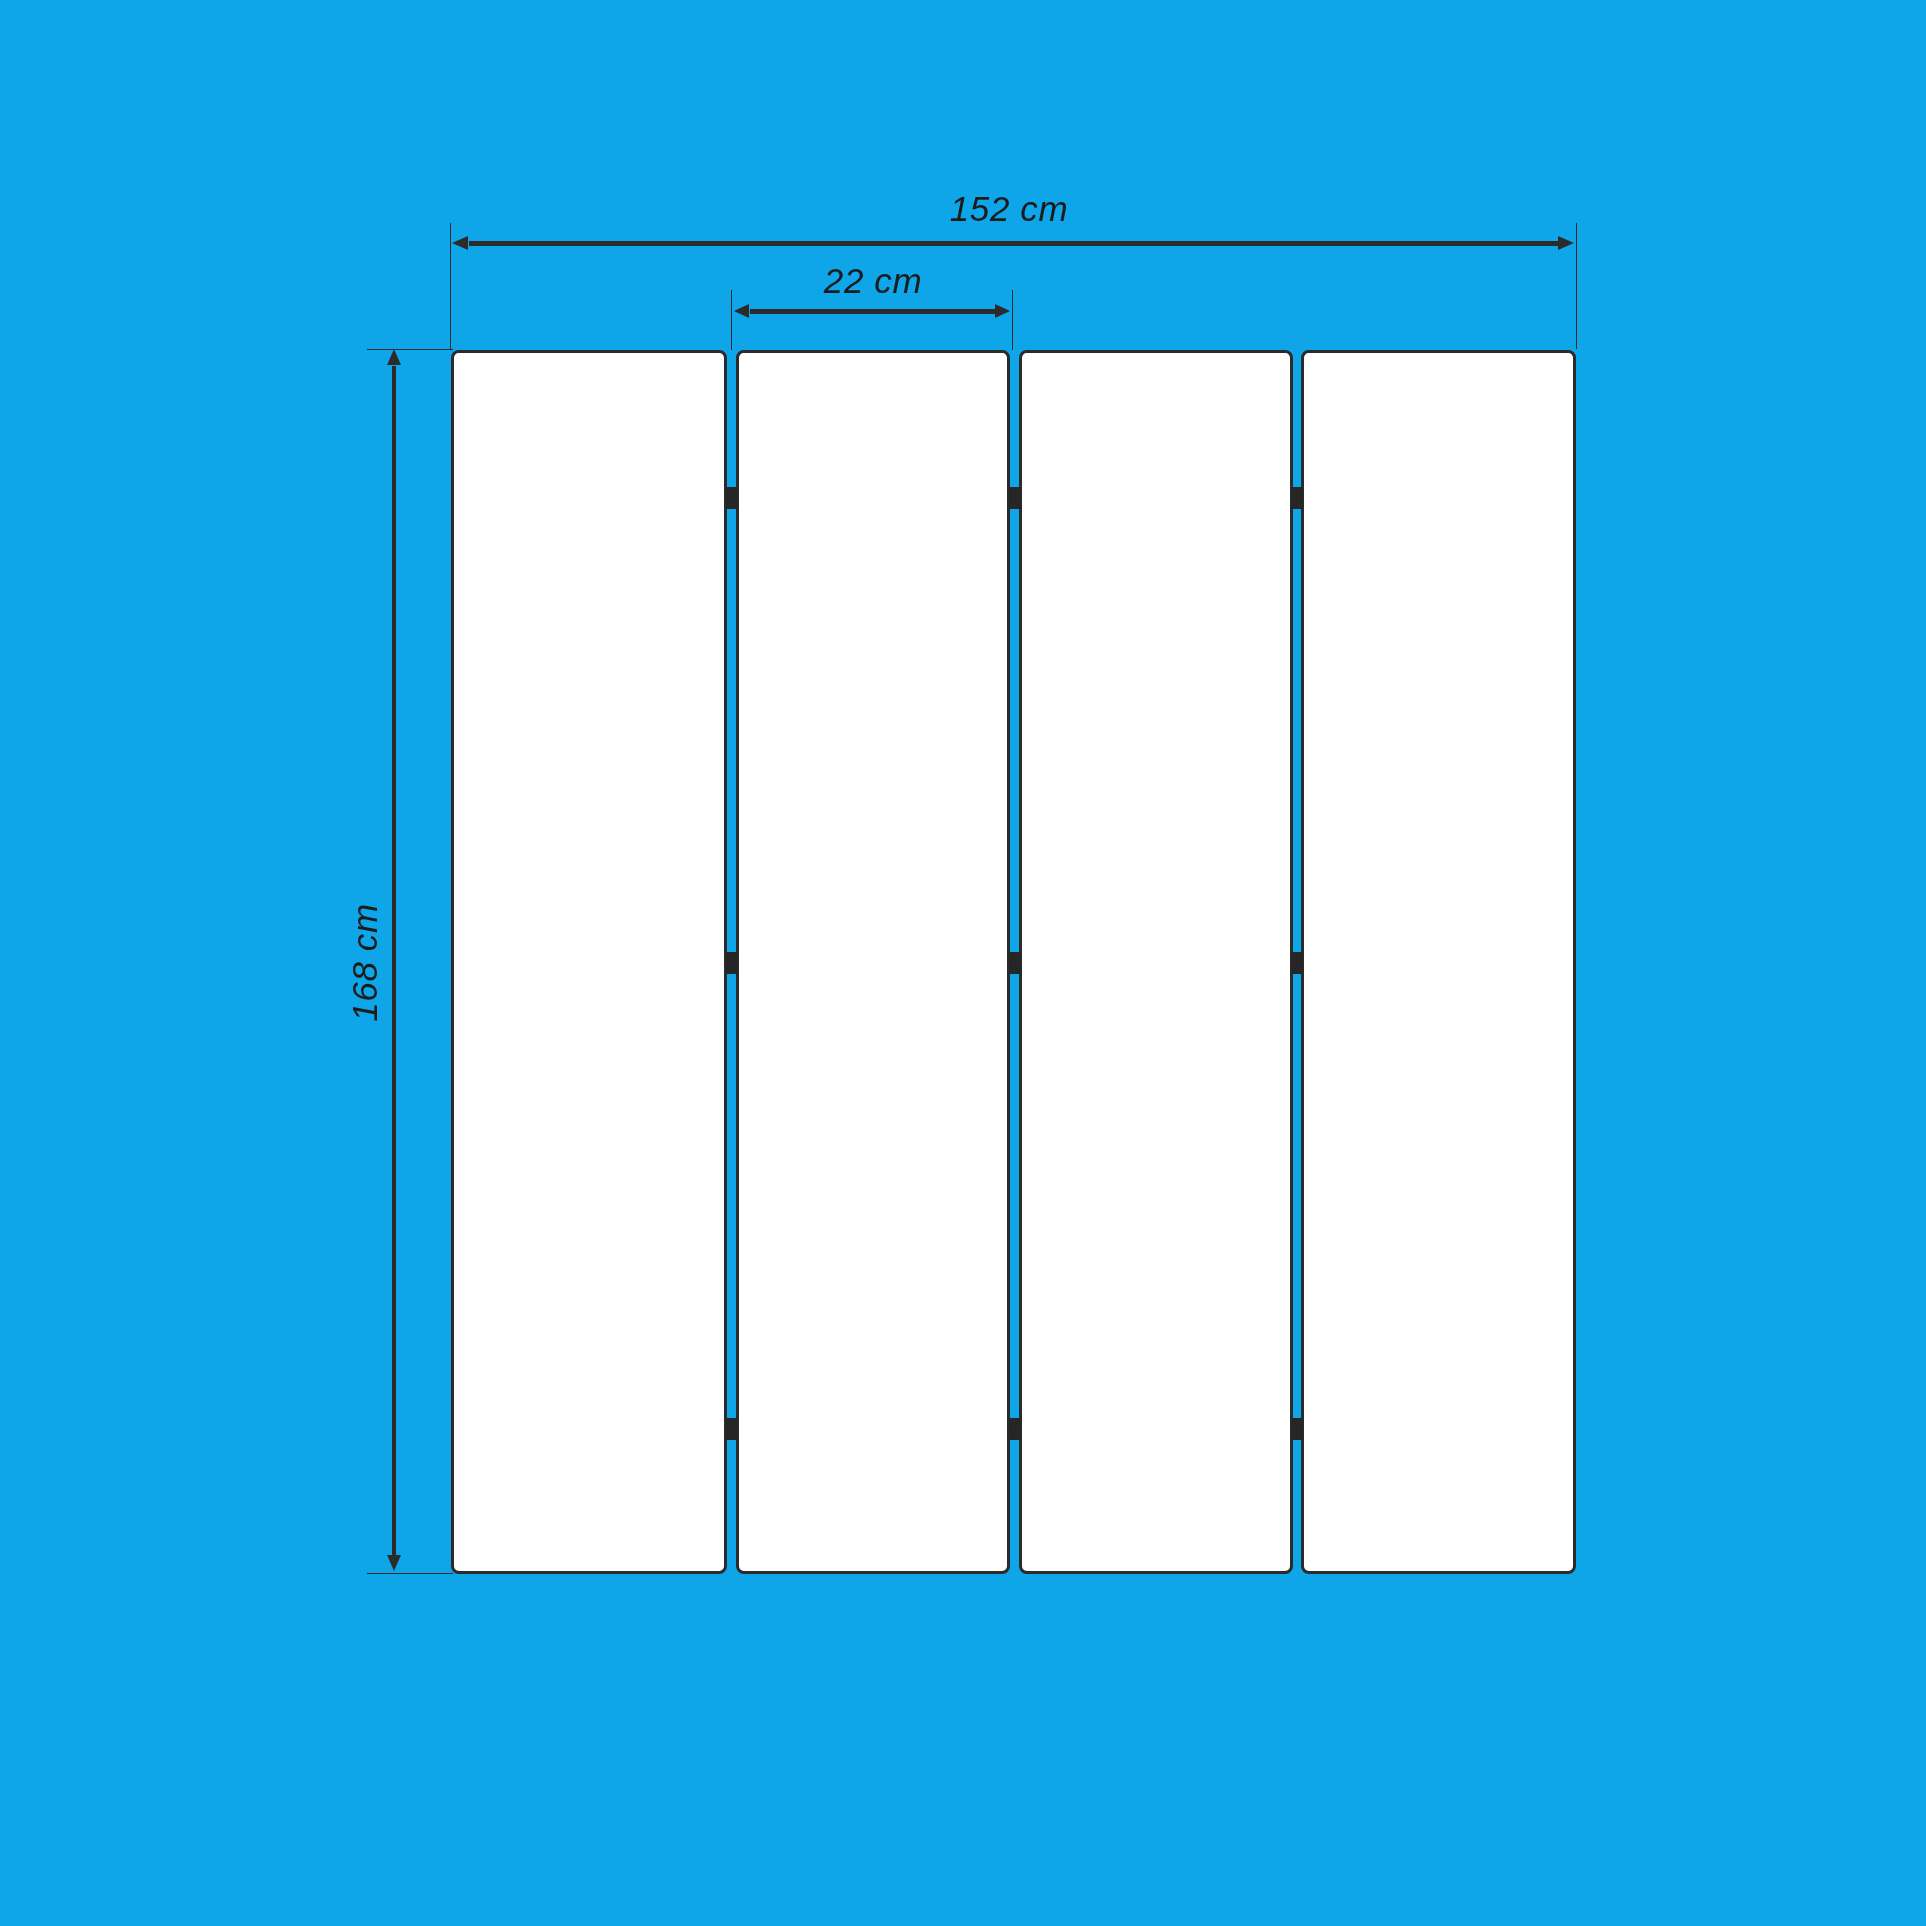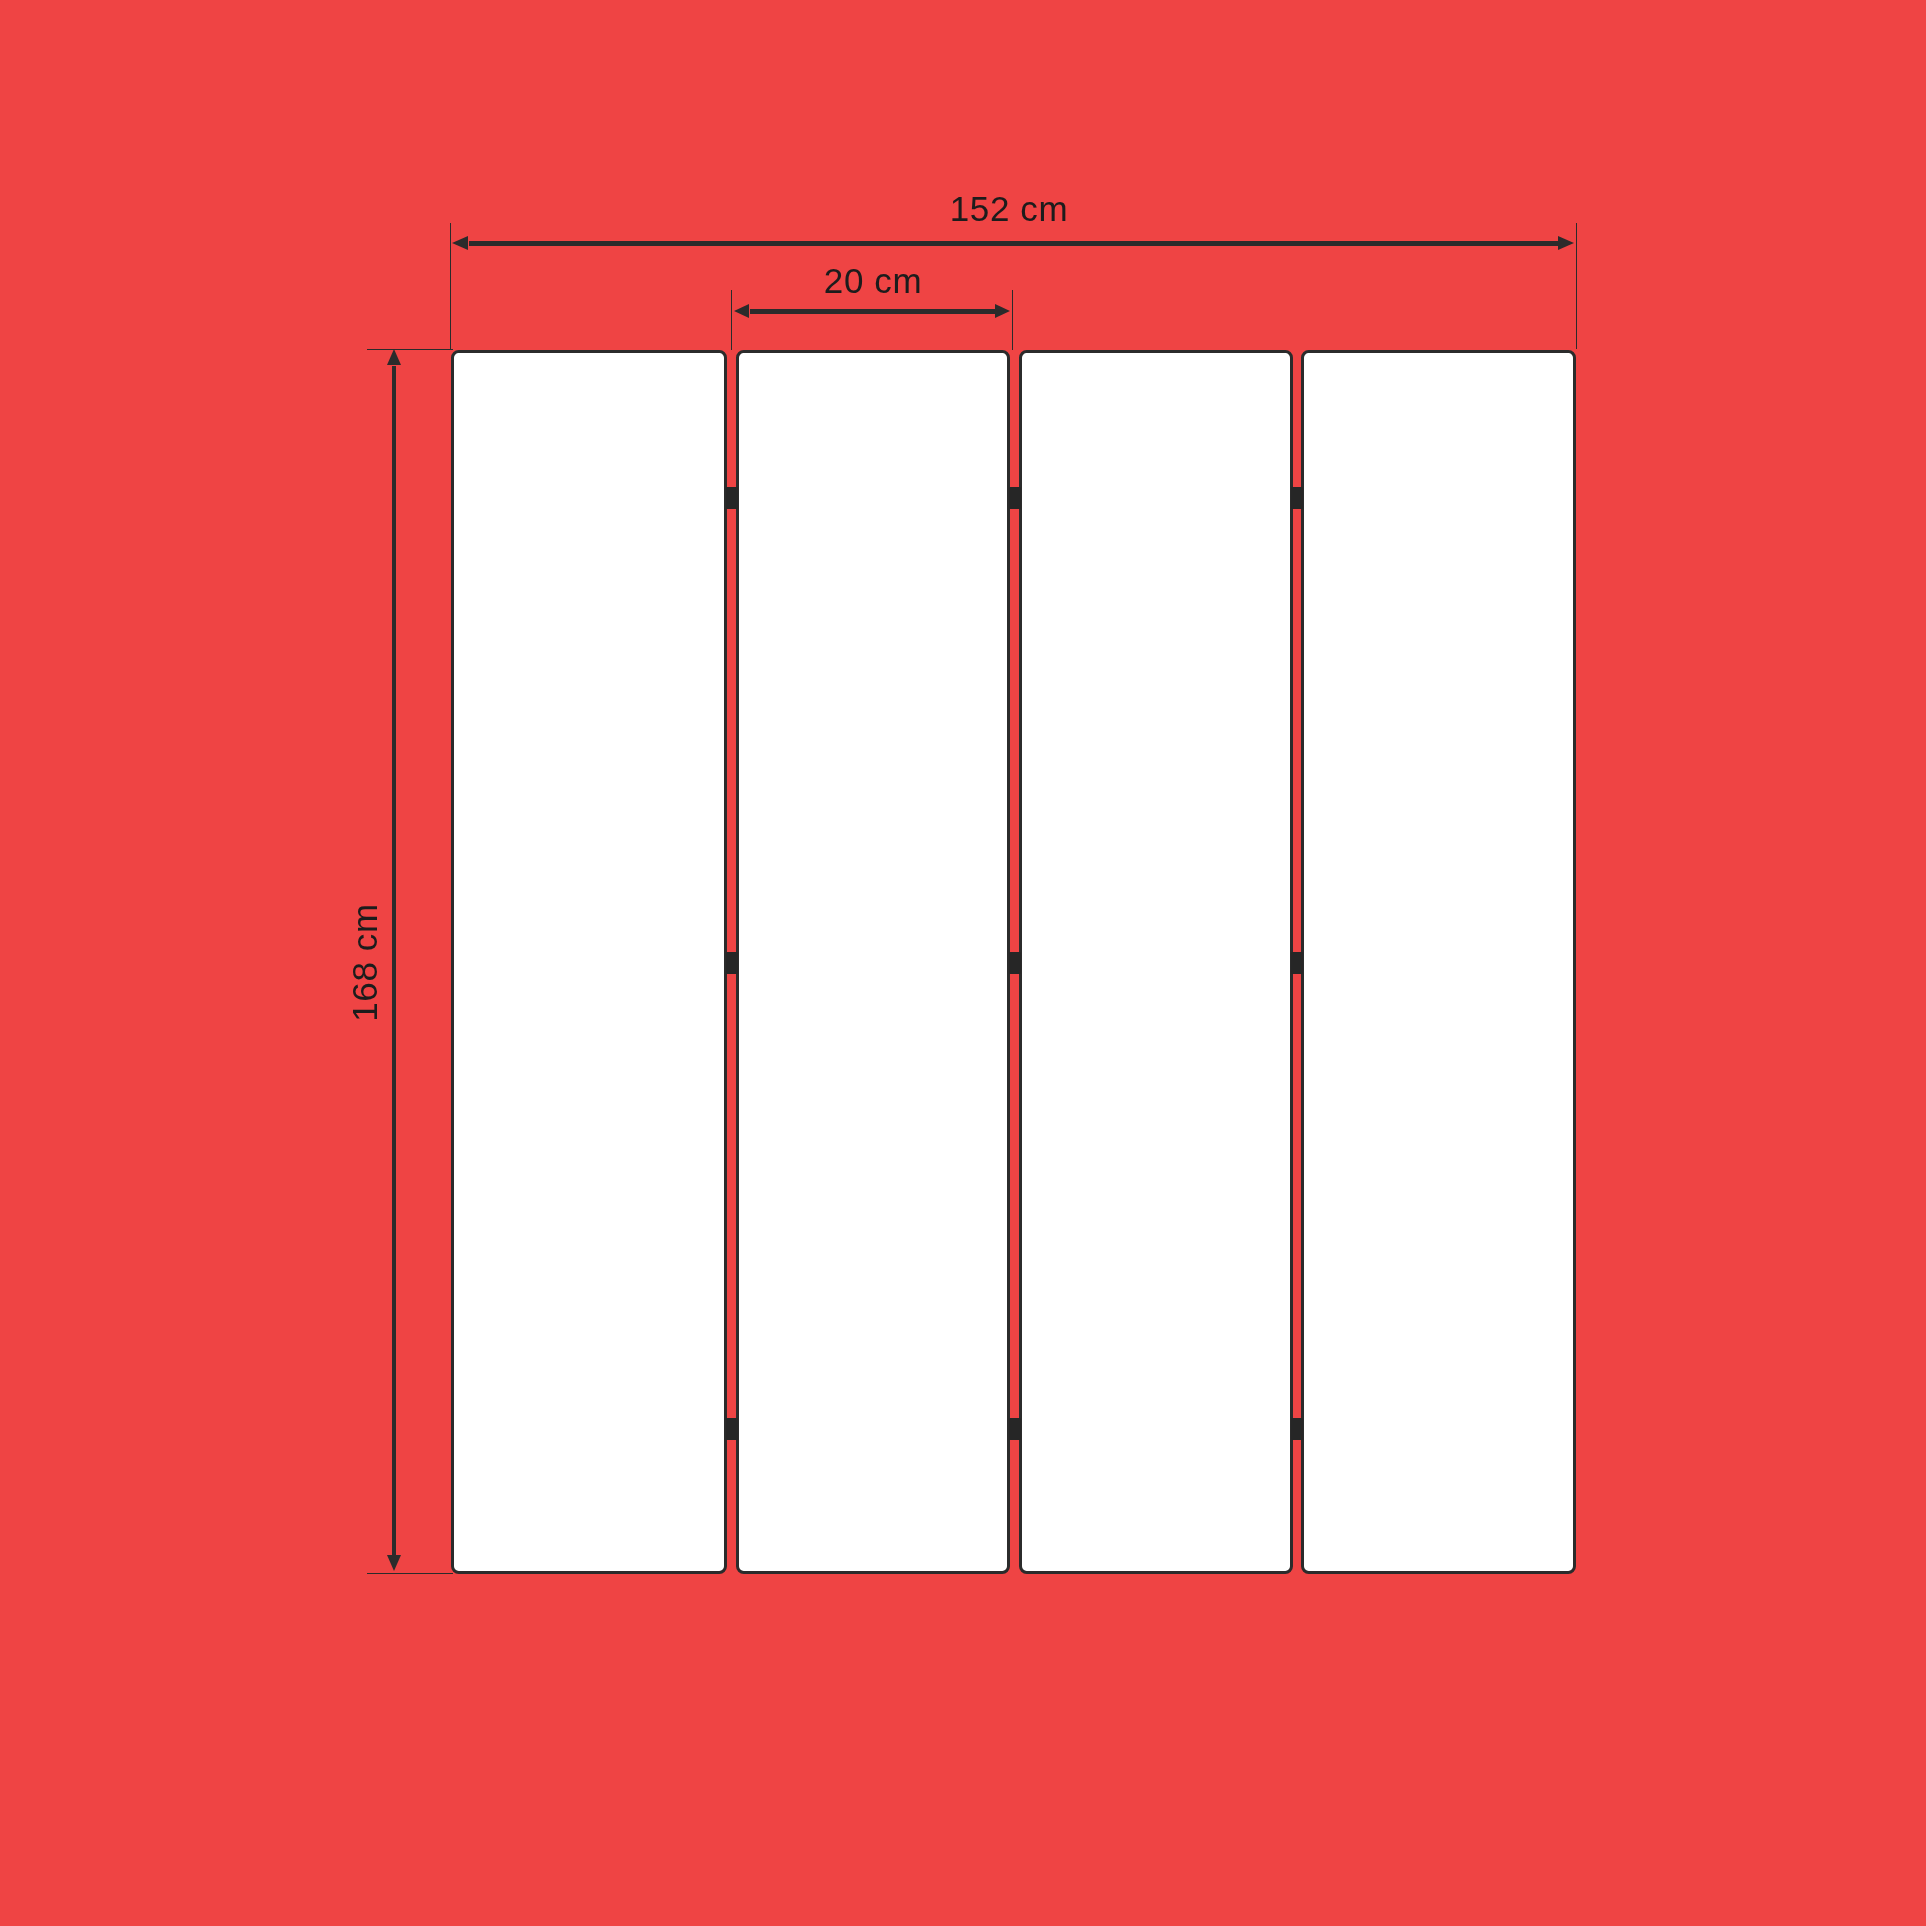--- a/index.html
+++ b/index.html
@@ -1,22 +1,23 @@
 <!DOCTYPE html>
 <html style="font-size:10.3px"><head>
 <meta charset="utf-8">
 <style>
   html, body { margin: 0; padding: 0; background: #ffffff; }
   .canvas {
     position: relative;
     width: 1926px;
     height: 1926px;
-    background: #ef4444;
+    background: #0ea5e9;
     font-family: "Liberation Sans", sans-serif;
     overflow: hidden;
+    font-style: italic;
   }
   .panel {
     position: absolute;
     top: 350px;
     height: 1224px;
     box-sizing: border-box;
     border: 3.2px solid #2b2b2b;
     border-radius: 7.7px;
     background: #ffffff;
   }
@@ -52,21 +53,21 @@
 
 <div class="canvas">
 
   <div class="label" style="left:890px; top:190px;">152 cm</div>
   <div class="ext" style="left:450px; top:223px; width:1.3px; height:126px;"></div>
   <div class="ext" style="left:1576px; top:223px; width:1.3px; height:126px;"></div>
   <div class="dimline" style="left:469px; top:241px; width:1089px; height:4.5px;"></div>
   <div class="arrow arrow-left" style="left:452px; top:236px;"></div>
   <div class="arrow arrow-right" style="left:1558px; top:236px;"></div>
 
-  <div class="label" style="left:754px; top:262px;">20 cm</div>
+  <div class="label" style="left:754px; top:262px;">22 cm</div>
   <div class="ext" style="left:731px; top:290px; width:1.3px; height:60px;"></div>
   <div class="ext" style="left:1012px; top:290px; width:1.3px; height:60px;"></div>
   <div class="dimline" style="left:750px; top:309px; width:245px; height:4.5px;"></div>
   <div class="arrow arrow-left" style="left:734px; top:304px; border-right-width:15.4px;"></div>
   <div class="arrow arrow-right" style="left:995px; top:304px; border-left-width:15.4px;"></div>
 
   <div class="label label-v" style="left:245px; top:944px;">168 cm</div>
   <div class="ext" style="left:367px; top:349px; width:86px; height:1.3px;"></div>
   <div class="ext" style="left:367px; top:1573px; width:86px; height:1.3px;"></div>
   <div class="dimline" style="left:392px; top:366px; width:3.9px; height:1189px;"></div>

